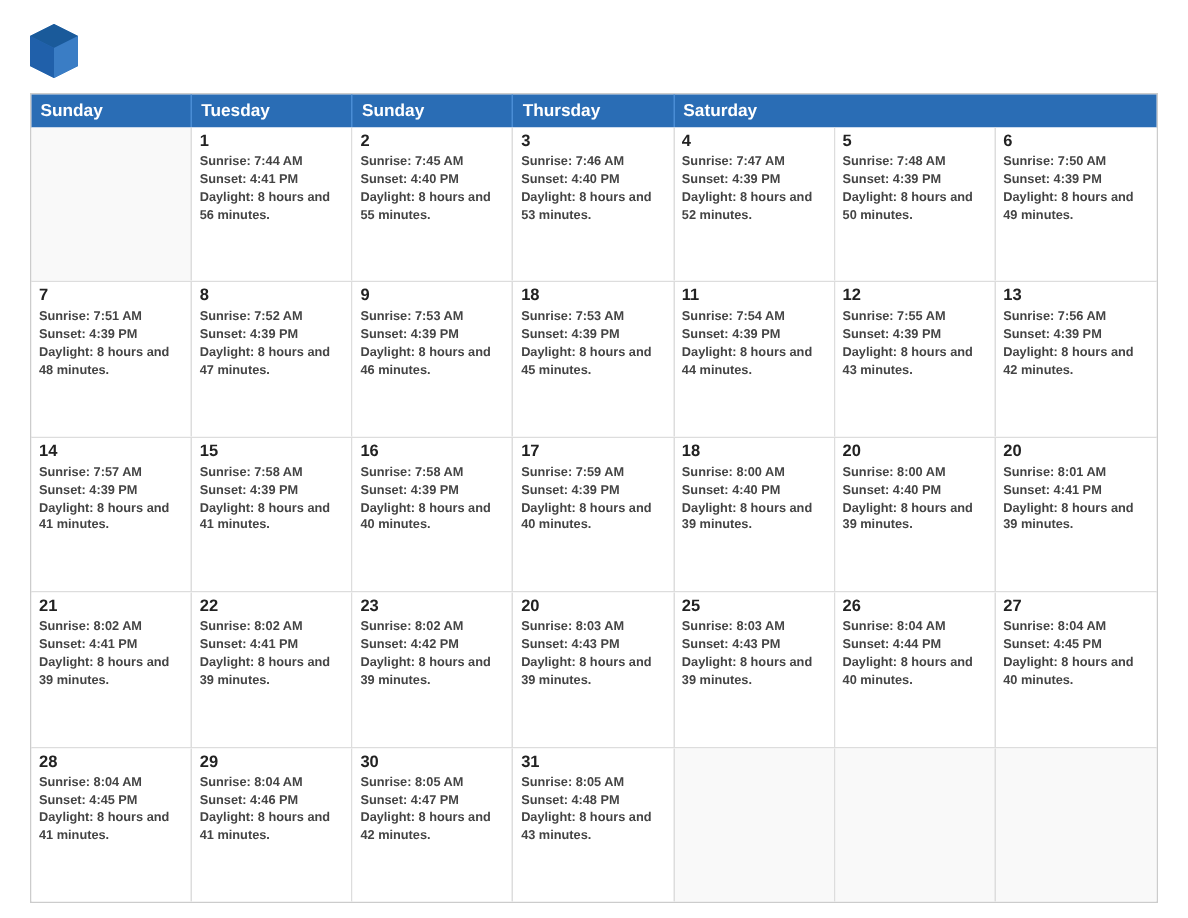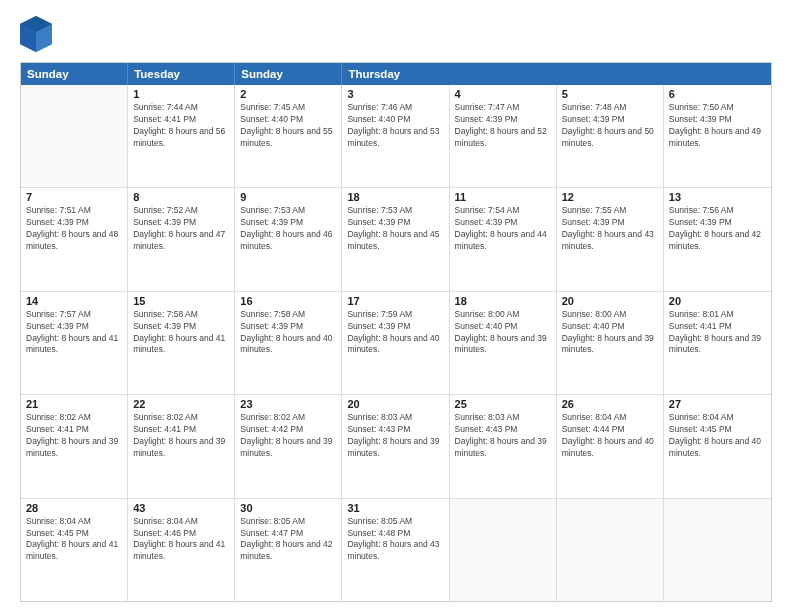--- a/index.html
+++ b/index.html
@@ -99,20 +99,21 @@
     .day-num {
       font-size: 11px;
       font-weight: bold;
       color: #222;
       margin-bottom: 2px;
     }
     .cell-text {
       font-size: 8.5px;
       color: #444;
       line-height: 1.4;
+      font-weight: bold;
     }
   </style>
 </head>
 <body>
 
 <div class="page">
   <div class="header">
     <div class="logo">
       <svg class="logo-icon" viewBox="0 0 32 36" xmlns="http://www.w3.org/2000/svg">
         <polygon points="0,8 16,0 32,8 32,28 16,36 0,28" fill="#2a6db5"></polygon>
@@ -130,20 +131,21 @@
       <h2></h2>
     </div>
   </div>
 
   <div class="calendar">
     <div class="cal-header">
     <div class="cal-header-cell">Sunday</div>
         <div class="cal-header-cell">Tuesday</div>
         <div class="cal-header-cell">Sunday</div>
         <div class="cal-header-cell">Thursday</div>
+        <div class="cal-header-cell">Saturday</div>
       </div>
     <div class="cal-body">
     <div class="cal-row">
           <div class="cal-cell empty"></div>
           <div class="cal-cell">
             <div class="day-num">1</div>
             <div class="cell-text">Sunrise: 7:44 AM<br>Sunset: 4:41 PM<br>Daylight: 8 hours and 56 minutes.</div>
           </div>
           <div class="cal-cell">
             <div class="day-num">2</div>
@@ -255,21 +257,21 @@
             <div class="day-num">27</div>
             <div class="cell-text">Sunrise: 8:04 AM<br>Sunset: 4:45 PM<br>Daylight: 8 hours and 40 minutes.</div>
           </div>
         </div>
         <div class="cal-row">
           <div class="cal-cell">
             <div class="day-num">28</div>
             <div class="cell-text">Sunrise: 8:04 AM<br>Sunset: 4:45 PM<br>Daylight: 8 hours and 41 minutes.</div>
           </div>
           <div class="cal-cell">
-            <div class="day-num">43</div>
+            <div class="day-num">29</div>
             <div class="cell-text">Sunrise: 8:04 AM<br>Sunset: 4:46 PM<br>Daylight: 8 hours and 41 minutes.</div>
           </div>
           <div class="cal-cell">
             <div class="day-num">30</div>
             <div class="cell-text">Sunrise: 8:05 AM<br>Sunset: 4:47 PM<br>Daylight: 8 hours and 42 minutes.</div>
           </div>
           <div class="cal-cell">
             <div class="day-num">31</div>
             <div class="cell-text">Sunrise: 8:05 AM<br>Sunset: 4:48 PM<br>Daylight: 8 hours and 43 minutes.</div>
           </div>

